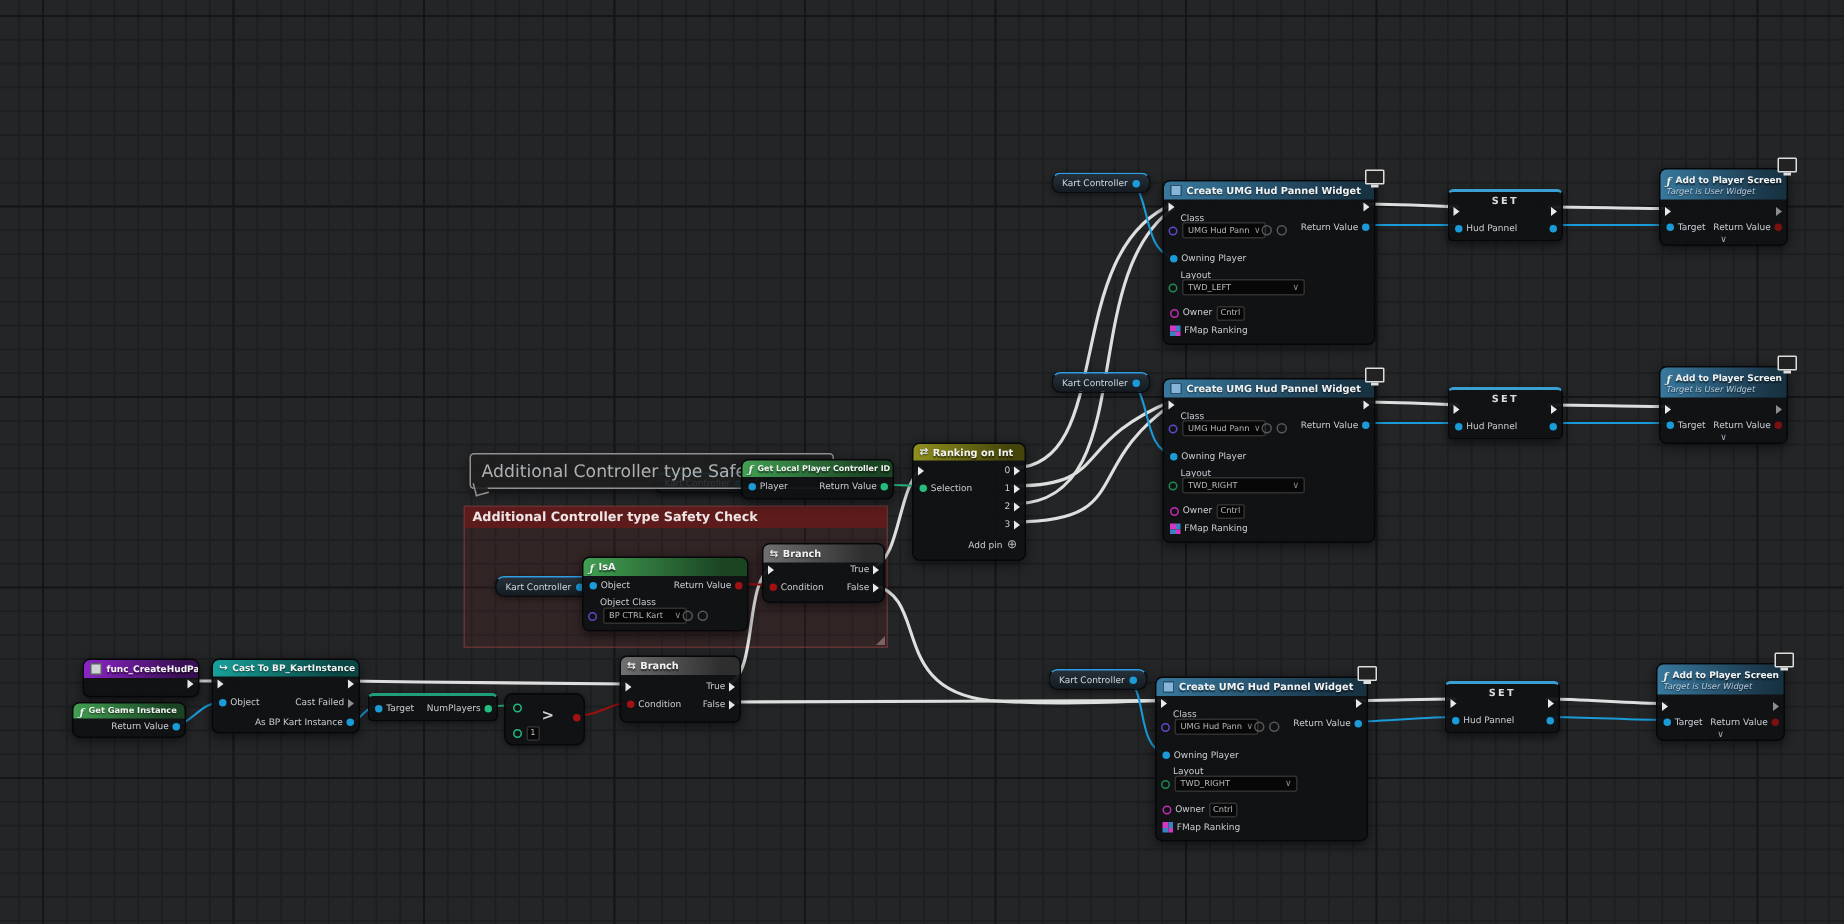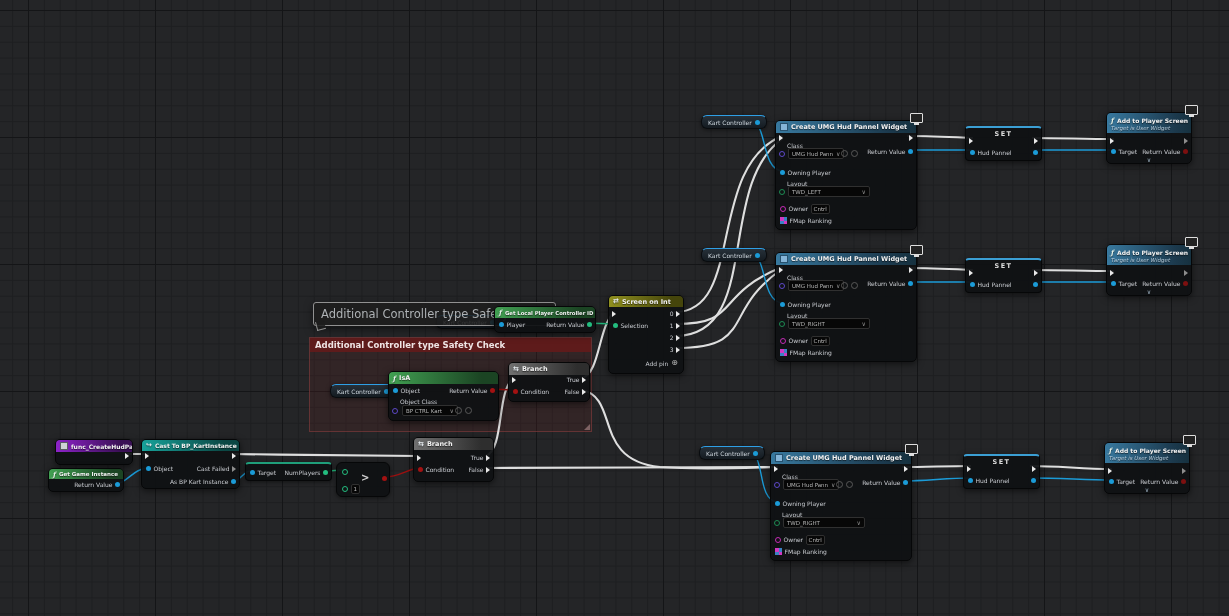--- a/index.html
+++ b/index.html
@@ -305,21 +305,21 @@
   </div>
 
   <div class="tooltip" style="left:313px;top:302px">
     <span>Additional Controller type Safety Check</span>
     <span class="tail"></span>
   </div>
 
   <div class="node" style="left:608px;top:295px;width:74px;height:77px">
     <div class="nh h-olive" style="height:11px">
       <span class="hico">⇄</span>
-      <span>Screen on Int</span>
+      <span>Ranking on Int</span>
     </div>
     <div class="pr" style="left:3px;top:14px">
         <span class="px"></span>
       </div>
     <div class="pr" style="left:4px;top:26px">
         <span class="pc green"></span>
         <span>Selection</span>
       </div>
     <div class="pr r" style="right:3px;top:14px">
         <span class="px"></span>

